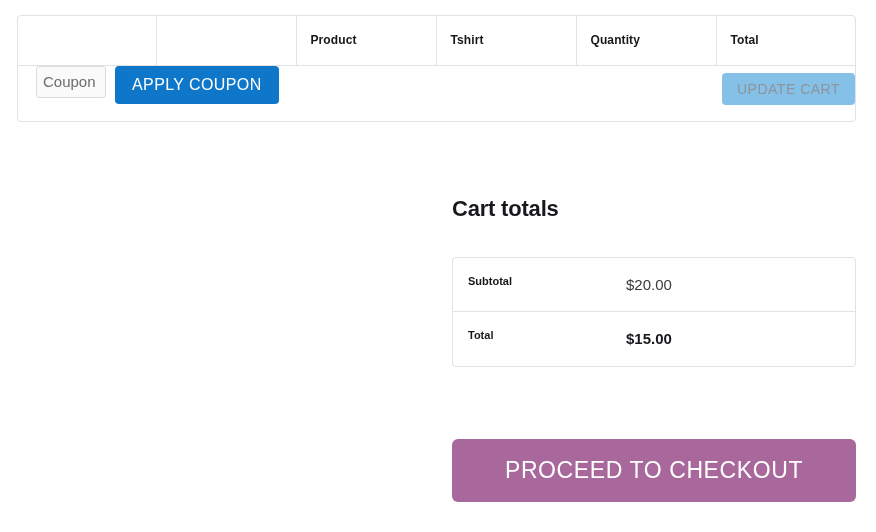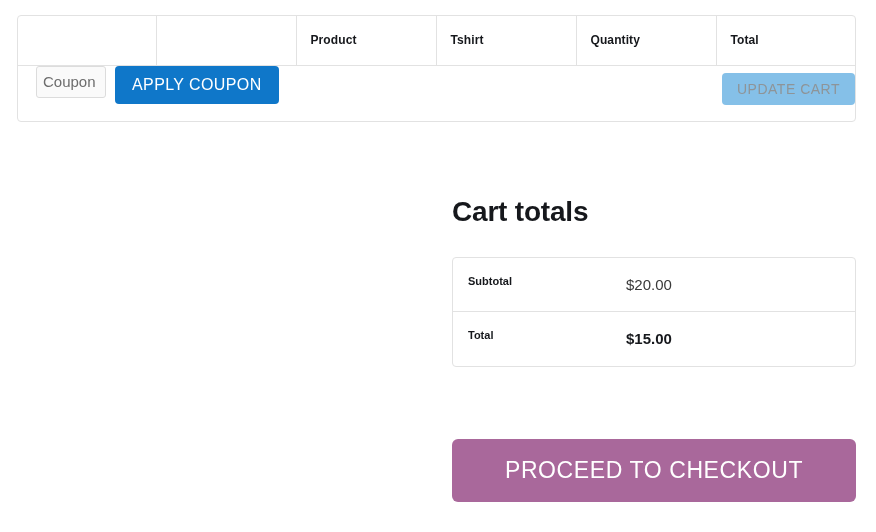--- a/index.html
+++ b/index.html
@@ -133,21 +133,21 @@
     font-size: 14px;
     letter-spacing: .5px;
     font-family: "Liberation Sans", sans-serif;
     cursor: default;
   }
 
   
   .totals-heading {
     position: absolute;
     left: 452px; top: 196px;
-    font-size: 28px;
+    font-size: 22px;
     font-weight: bold;
     color: #16181c;
     letter-spacing: -.2px;
   }
   .totals-wrap {
     position: absolute;
     left: 452px; top: 257px;
     width: 404px;
     border: 1px solid #e2e2e2;
     border-radius: 4px;

